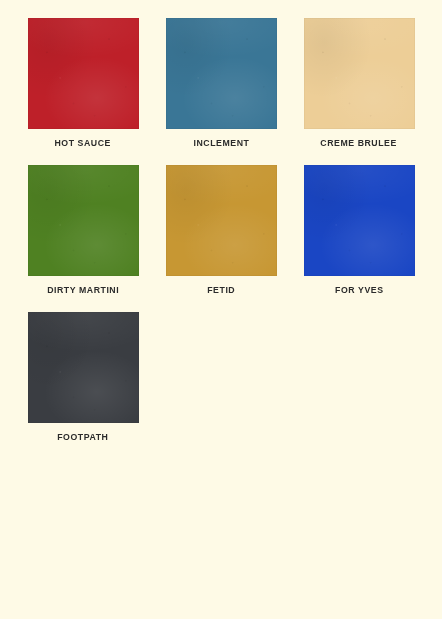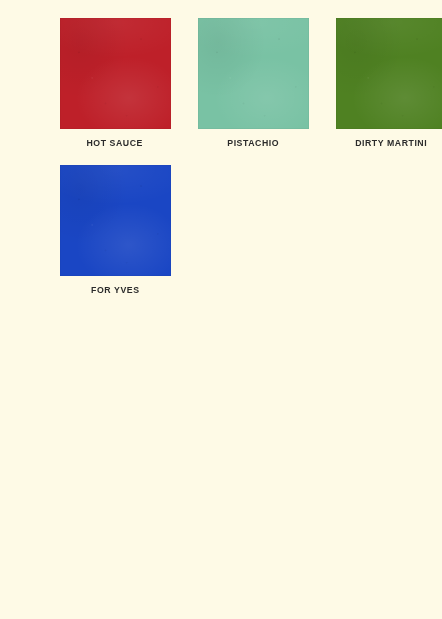--- a/index.html
+++ b/index.html
@@ -11,21 +11,20 @@
     width: 442px;
     height: 619px;
     overflow: hidden;
     font-family: "Liberation Sans", sans-serif;
   }
   #swatch-card {
     position: relative;
     width: 378px;
     height: 619px;
     box-sizing: border-box;
-    margin-left: 32px;
   }
   .grid {
     position: absolute;
     left: 0;
     top: 0;
     width: 442px;
     height: 619px;
     display: grid;
     grid-template-columns: repeat(3, 1fr);
     grid-template-rows: repeat(4, 1fr);
@@ -92,46 +91,67 @@
   <div class="grid">
 
     <div class="cell">
       <div class="chip-wrap">
         <div class="chip" style="background-color: rgb(190, 32, 41);"></div>
         <div class="chip-grain"></div>
       </div>
       <div class="chip-label" style="color: rgb(43, 43, 43);">HOT SAUCE</div>
     </div>
 
-
-
+    <div class="cell">
+      <div class="chip-wrap">
+        <div class="chip" style="background-color: rgb(58, 118, 150);"></div>
+        <div class="chip-grain"></div>
+      </div>
+      <div class="chip-label" style="color: rgb(43, 43, 43);">INCLEMENT</div>
+    </div>
 
     <div class="cell">
       <div class="chip-wrap">
-        <div class="chip" style="background-color: rgb(121, 194, 164);"></div>
+        <div class="chip" style="background-color: rgb(237, 206, 151);"></div>
         <div class="chip-grain"></div>
       </div>
-      <div class="chip-label" style="color: rgb(43, 43, 43);">PISTACHIO</div>
+      <div class="chip-label" style="color: rgb(43, 43, 43);">CREME BRULEE</div>
     </div>
+
+
 
 
     <div class="cell">
       <div class="chip-wrap">
         <div class="chip" style="background-color: rgb(79, 129, 34);"></div>
         <div class="chip-grain"></div>
       </div>
       <div class="chip-label" style="color: rgb(43, 43, 43);">DIRTY MARTINI</div>
     </div>
 
+    <div class="cell">
+      <div class="chip-wrap">
+        <div class="chip" style="background-color: rgb(199, 151, 51);"></div>
+        <div class="chip-grain"></div>
+      </div>
+      <div class="chip-label" style="color: rgb(43, 43, 43);">FETID</div>
+    </div>
 
 
 
     <div class="cell">
       <div class="chip-wrap">
         <div class="chip" style="background-color: rgb(26, 70, 196);"></div>
         <div class="chip-grain"></div>
       </div>
       <div class="chip-label" style="color: rgb(43, 43, 43);">FOR YVES</div>
     </div>
 
+    <div class="cell">
+      <div class="chip-wrap">
+        <div class="chip" style="background-color: rgb(58, 61, 66);"></div>
+        <div class="chip-grain"></div>
+      </div>
+      <div class="chip-label" style="color: rgb(43, 43, 43);">FOOTPATH</div>
+    </div>
 
   </div>
 </div>
 
 </body></html>

